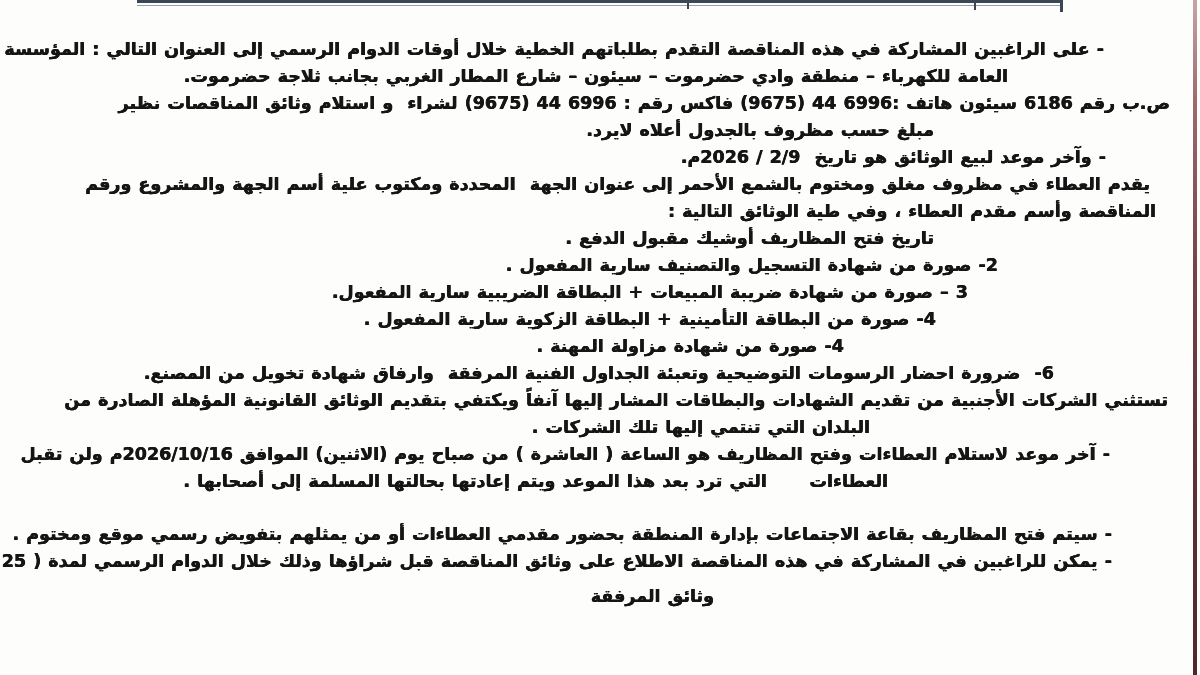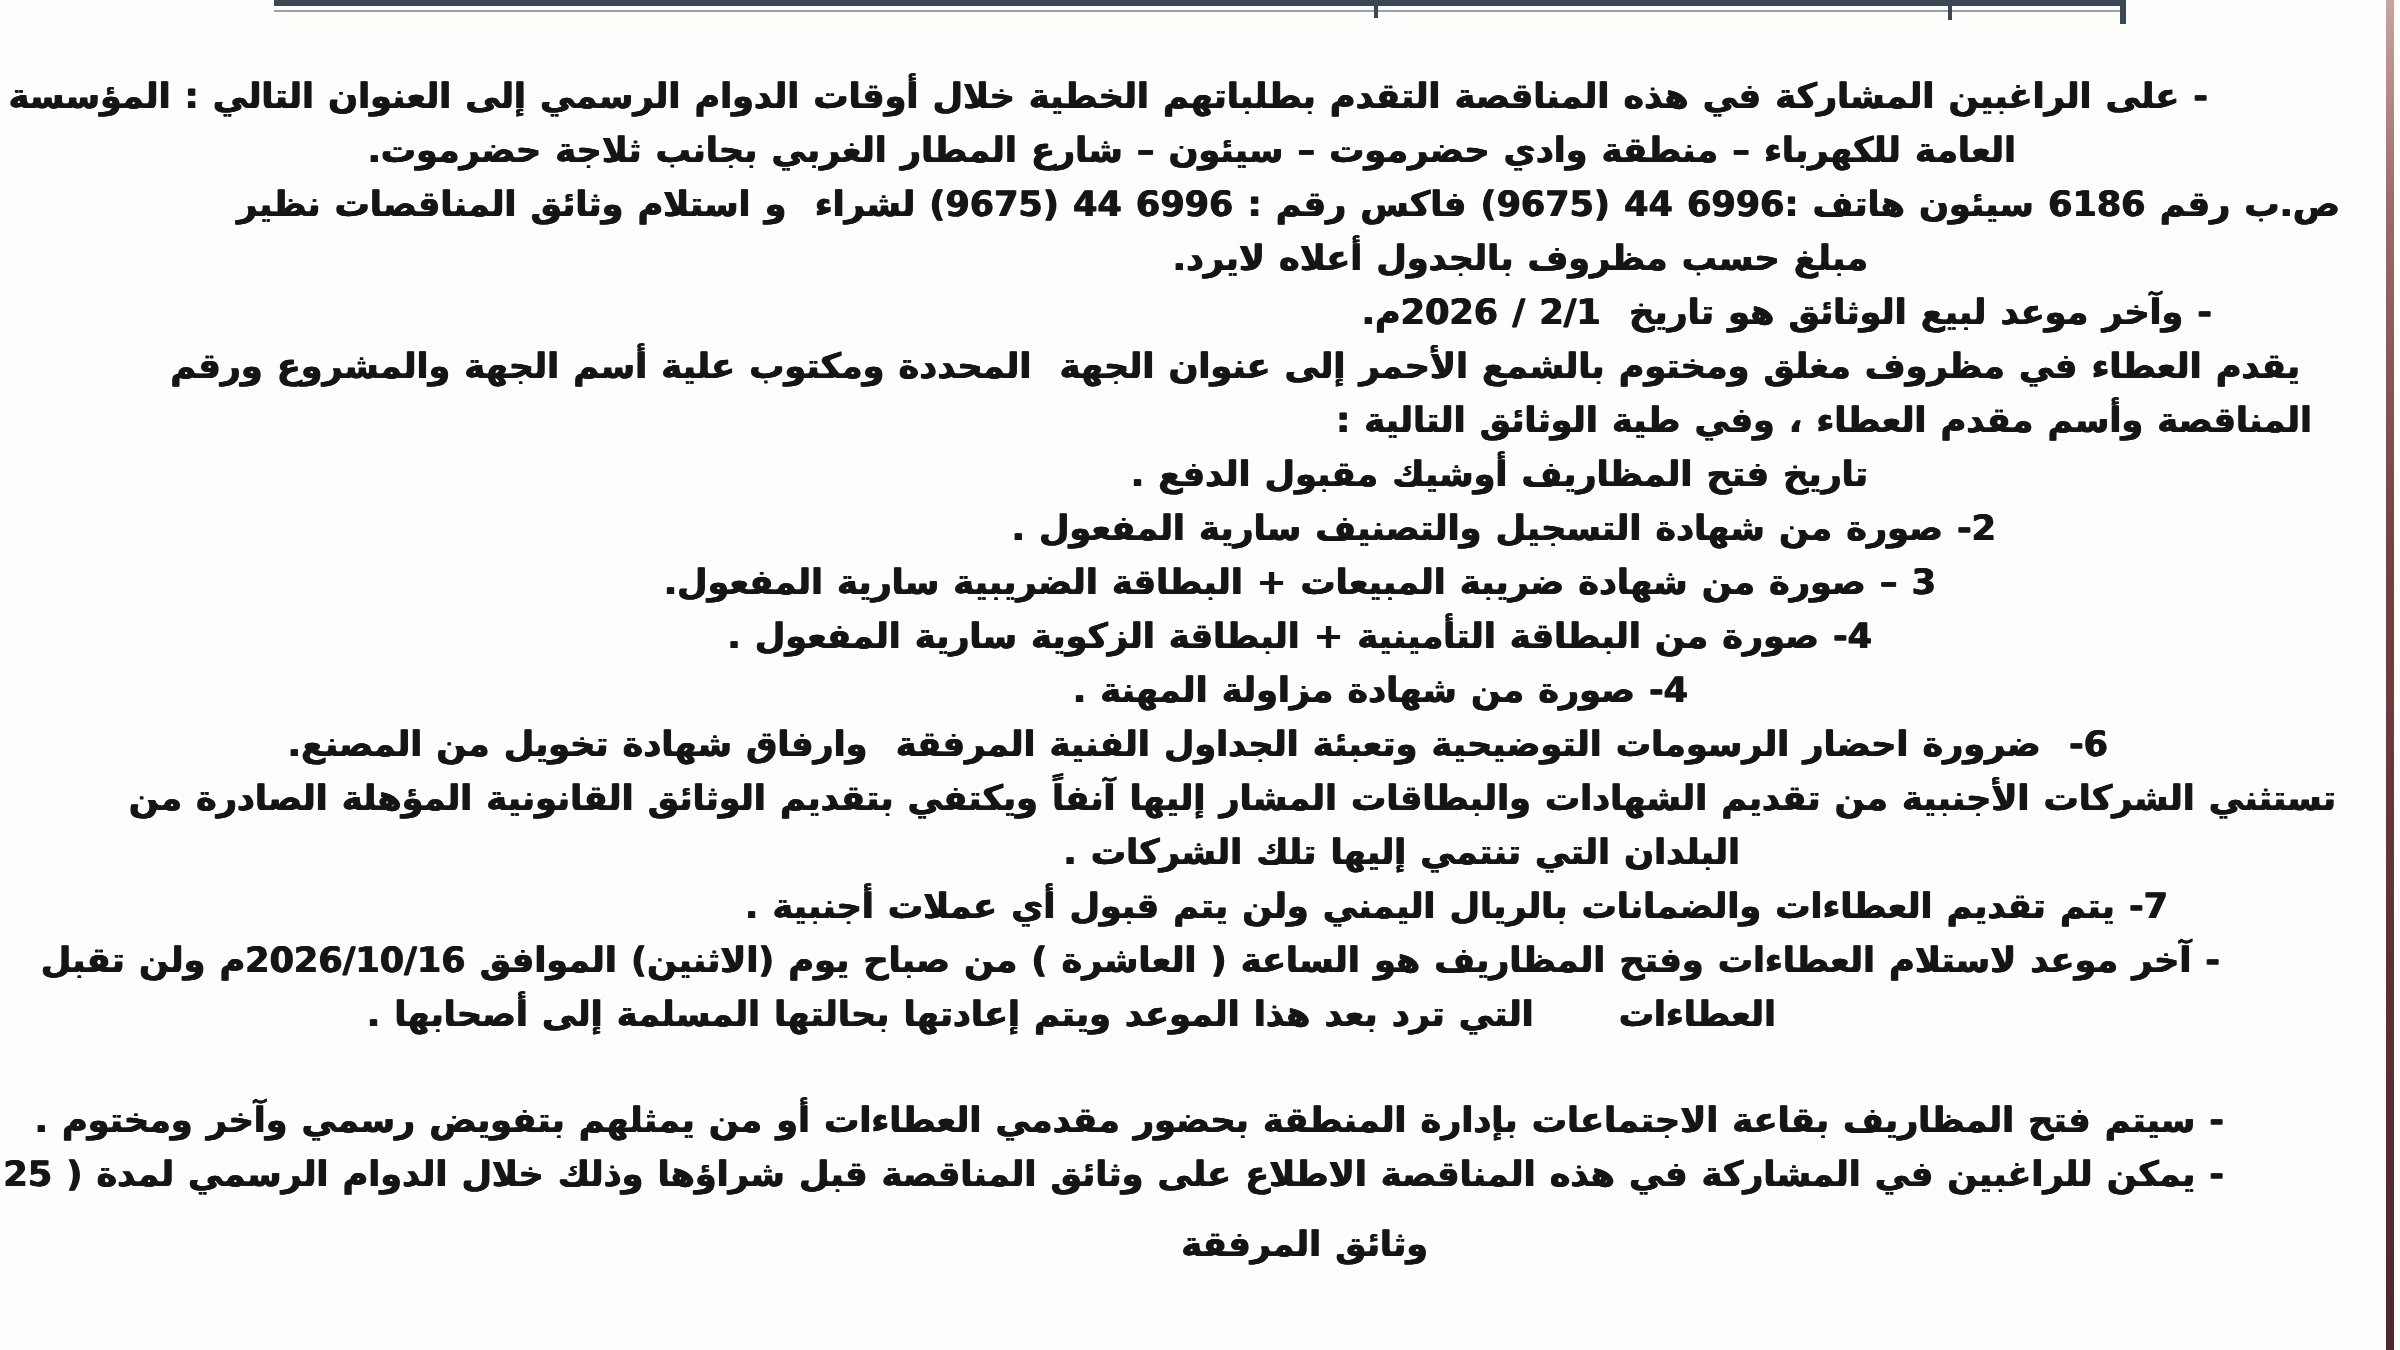--- a/index.html
+++ b/index.html
@@ -39,32 +39,31 @@
   <div class="tline" style="left:974px;top:0;width:2px;height:10px;"></div>
   <div class="tline" style="left:1060px;top:0;width:3px;height:12px;"></div>
 
   <div class="page-edge"></div>
 
   <div class="doc">
     <div class="line" style="padding-right:72px">- على الراغبين المشاركة في هذه المناقصة التقدم بطلباتهم الخطية خلال أوقات الدوام الرسمي إلى العنوان التالي : المؤسسة</div>
     <div class="line" style="padding-right:168px">العامة للكهرباء – منطقة وادي حضرموت – سيئون – شارع المطار الغربي بجانب ثلاجة حضرموت.</div>
     <div class="line" style="padding-right:6px">ص.ب رقم 6186 سيئون هاتف :6996 44 (9675) فاكس رقم : 6996 44 (9675) لشراء  و استلام وثائق المناقصات نظير</div>
     <div class="line" style="padding-right:242px">مبلغ حسب مظروف بالجدول أعلاه لايرد.</div>
-    <div class="line" style="padding-right:70px">- وآخر موعد لبيع الوثائق هو تاريخ  2/1 / 2026م.</div>
+    <div class="line" style="padding-right:70px">- وآخر موعد لبيع الوثائق هو تاريخ  2/9 / 2026م.</div>
     <div class="line" style="padding-right:26px">يقدم العطاء في مظروف مغلق ومختوم بالشمع الأحمر إلى عنوان الجهة  المحددة ومكتوب علية أسم الجهة والمشروع ورقم</div>
     <div class="line" style="padding-right:20px">المناقصة وأسم مقدم العطاء ، وفي طية الوثائق التالية :</div>
     <div class="line" style="padding-right:242px">تاريخ فتح المظاريف أوشيك مقبول الدفع .</div>
     <div class="line" style="padding-right:178px">2- صورة من شهادة التسجيل والتصنيف سارية المفعول .</div>
     <div class="line" style="padding-right:208px">3 – صورة من شهادة ضريبة المبيعات + البطاقة الضريبية سارية المفعول.</div>
     <div class="line" style="padding-right:240px">4- صورة من البطاقة التأمينية + البطاقة الزكوية سارية المفعول .</div>
     <div class="line" style="padding-right:332px">4- صورة من شهادة مزاولة المهنة .</div>
     <div class="line" style="padding-right:122px">6-  ضرورة احضار الرسومات التوضيحية وتعبئة الجداول الفنية المرفقة  وارفاق شهادة تخويل من المصنع.</div>
     <div class="line" style="padding-right:8px">تستثني الشركات الأجنبية من تقديم الشهادات والبطاقات المشار إليها آنفاً ويكتفي بتقديم الوثائق القانونية المؤهلة الصادرة من</div>
     <div class="line" style="padding-right:306px">البلدان التي تنتمي إليها تلك الشركات .</div>
-    <div class="line" style="padding-right:92px">7- يتم تقديم العطاءات والضمانات بالريال اليمني ولن يتم قبول أي عملات أجنبية .</div>
     <div class="line" style="padding-right:66px">- آخر موعد لاستلام العطاءات وفتح المظاريف هو الساعة ( العاشرة ) من صباح يوم (الاثنين) الموافق 2026/10/16م ولن تقبل</div>
     <div class="line" style="padding-right:288px">العطاءات      التي ترد بعد هذا الموعد ويتم إعادتها بحالتها المسلمة إلى أصحابها .</div>
-    <div class="line gap-before" style="padding-right:64px">- سيتم فتح المظاريف بقاعة الاجتماعات بإدارة المنطقة بحضور مقدمي العطاءات أو من يمثلهم بتفويض رسمي وآخر ومختوم .</div>
+    <div class="line gap-before" style="padding-right:64px">- سيتم فتح المظاريف بقاعة الاجتماعات بإدارة المنطقة بحضور مقدمي العطاءات أو من يمثلهم بتفويض رسمي موقع ومختوم .</div>
     <div class="line" style="padding-right:64px">- يمكن للراغبين في المشاركة في هذه المناقصة الاطلاع على وثائق المناقصة قبل شراؤها وذلك خلال الدوام الرسمي لمدة ( 25 )</div>
     <div class="line partial" style="padding-right:462px">وثائق المرفقة</div>
   </div>
 
 </div>
 
 </body></html>

